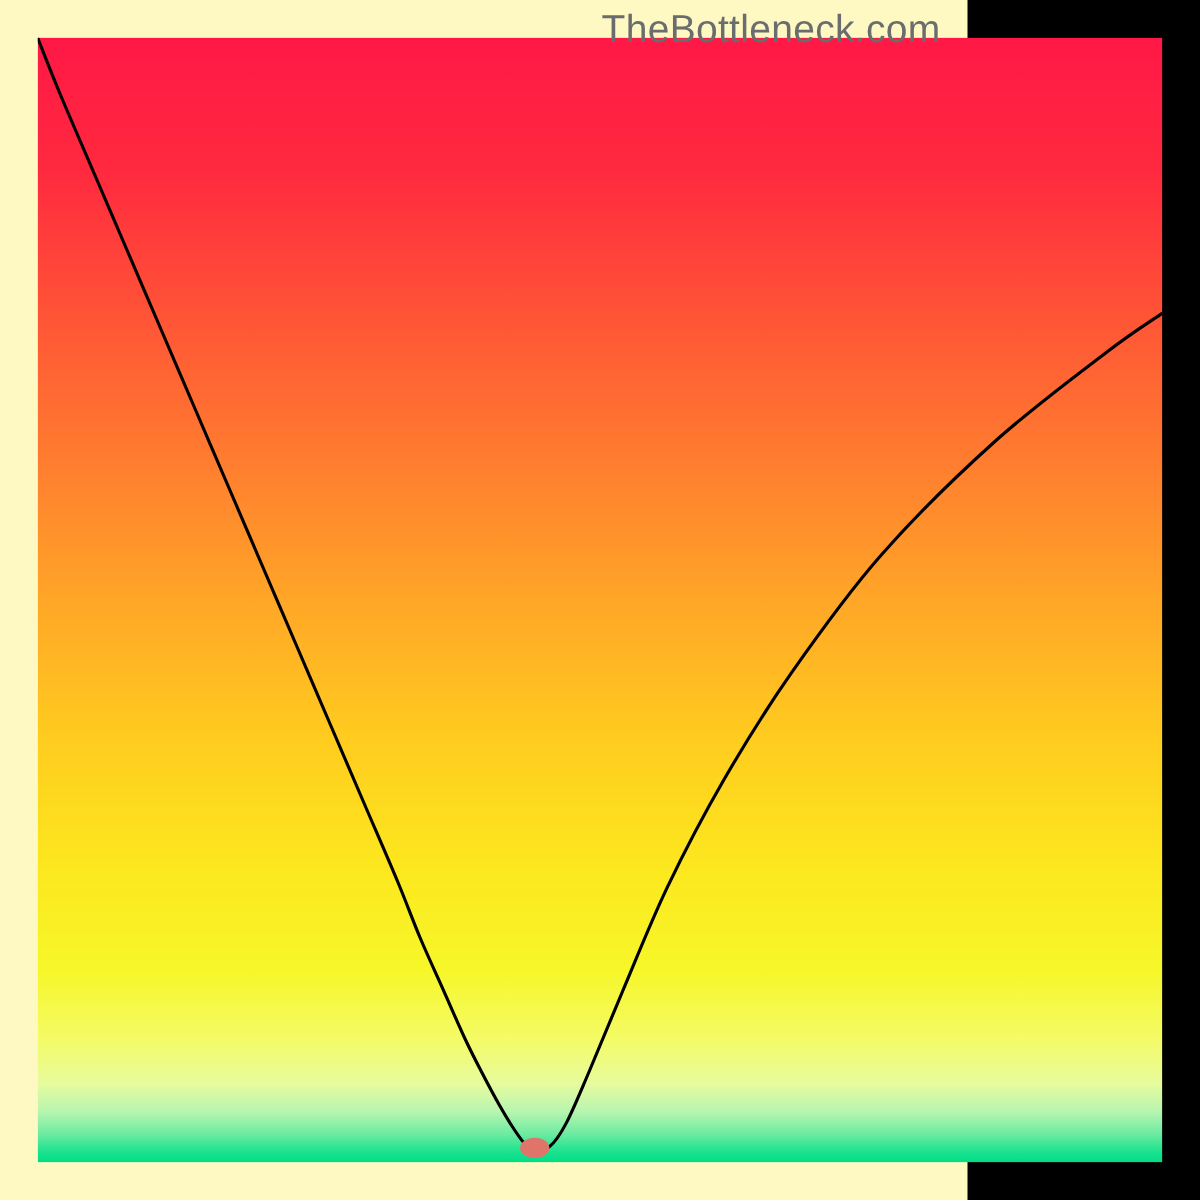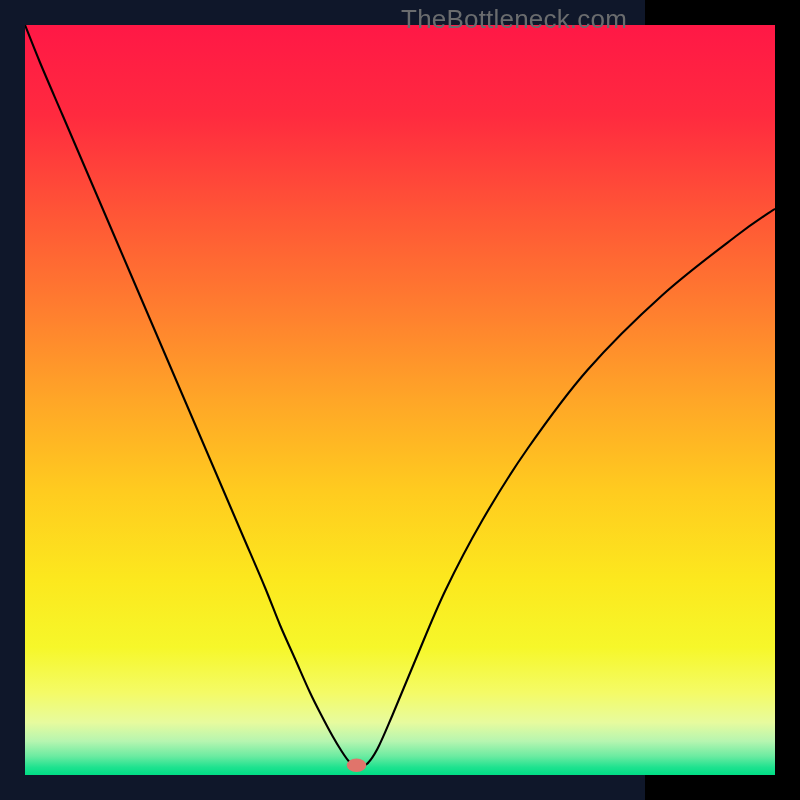--- a/index.html
+++ b/index.html
@@ -8,21 +8,21 @@
     width: 800px;
     height: 800px;
     background: #000000;
     font-family: Arial, Helvetica, sans-serif;
     overflow: hidden;
   }
   .frame {
     position: relative;
     width: 645px;
     height: 800px;
-    background: #0f172a;
+    background: #fef9c3;
     text-align: center;
   }
   .watermark {
     position: absolute;
     top: 4px;
     right: 18px;
     color: #6a6c6e;
     font-size: 26px;
     font-weight: 400;
     letter-spacing: 0.2px;

